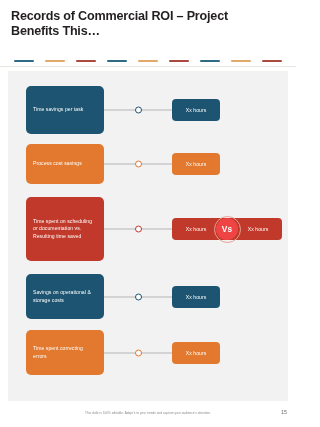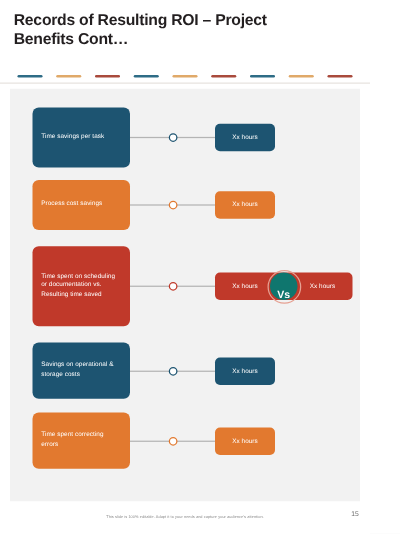--- a/index.html
+++ b/index.html
@@ -219,21 +219,21 @@
     position: absolute;
     right: 9px;
     top: 409px;
     font-size: 5.4px;
     color: #6d6d6d;
   }
 </style>
 </head>
 <body style="background: rgb(255, 255, 255);">
 
-<div class="slide-title" style="color: rgb(35, 31, 32);">Records of Resulting ROI – Project Benefits Cont…</div>
+<div class="slide-title" style="color: rgb(35, 31, 32);">Records of Commercial ROI – Project Benefits This…</div>
 
 <div class="dash-rule">
   <div class="dash" style="background: rgb(46, 108, 134);"></div>
   <div class="dash" style="background: rgb(224, 169, 105);"></div>
   <div class="dash" style="background: rgb(169, 74, 60);"></div>
   <div class="dash" style="background: rgb(46, 108, 134);"></div>
   <div class="dash" style="background: rgb(224, 169, 105);"></div>
   <div class="dash" style="background: rgb(169, 74, 60);"></div>
   <div class="dash" style="background: rgb(46, 108, 134);"></div>
   <div class="dash" style="background: rgb(224, 169, 105);"></div>
@@ -276,21 +276,21 @@
     </div>
     <div class="vs-group">
       <div class="vs-bar" style="background: rgb(192, 57, 42);"></div>
       <div class="vs-left">
         <span>Xx hours</span>
       </div>
       <div class="vs-right">
         <span>Xx hours</span>
       </div>
       <div class="vs-ring" style="border-color: rgb(230, 161, 147);"></div>
-      <div class="vs-circle" style="background: #0f766e; align-items: flex-end;">
+      <div class="vs-circle" style="background: #ef4444;">
         <span>Vs</span>
       </div>
     </div>
   </div>
 
   <div class="row row-4">
     <div class="label-card" style="background: rgb(29, 84, 113);">
       <span>Savings on operational &amp; storage costs</span>
     </div>
     <div class="connector" style="background: rgb(180, 180, 180);">

